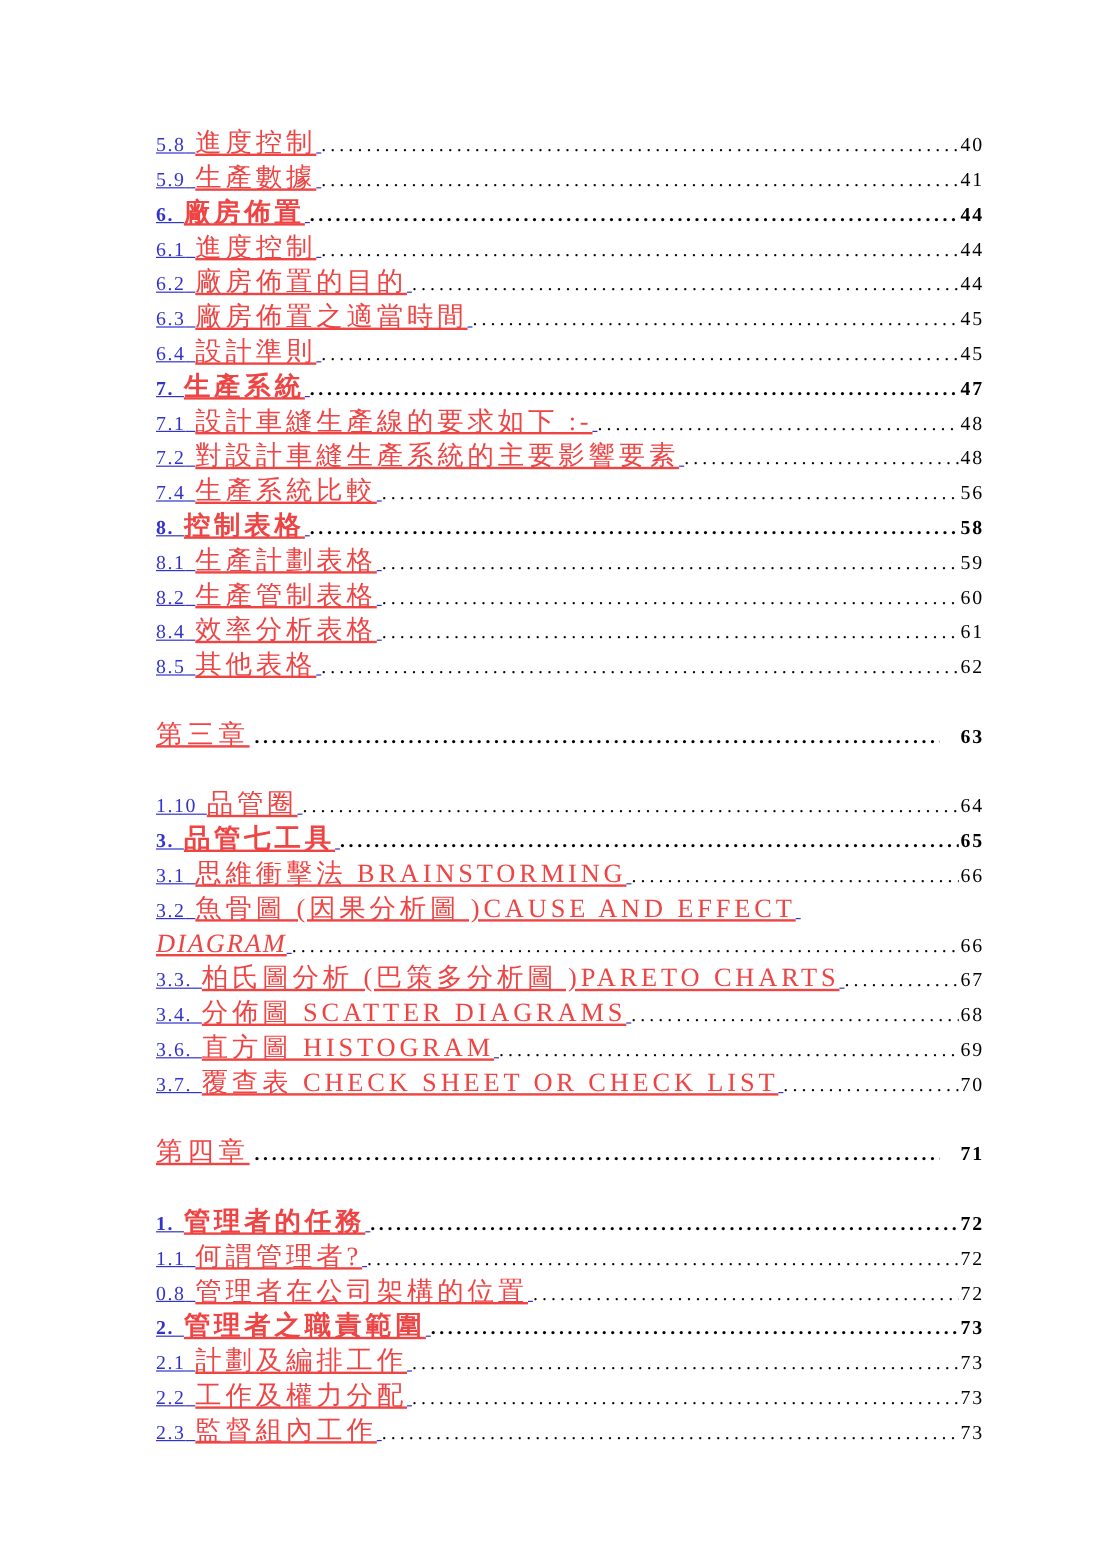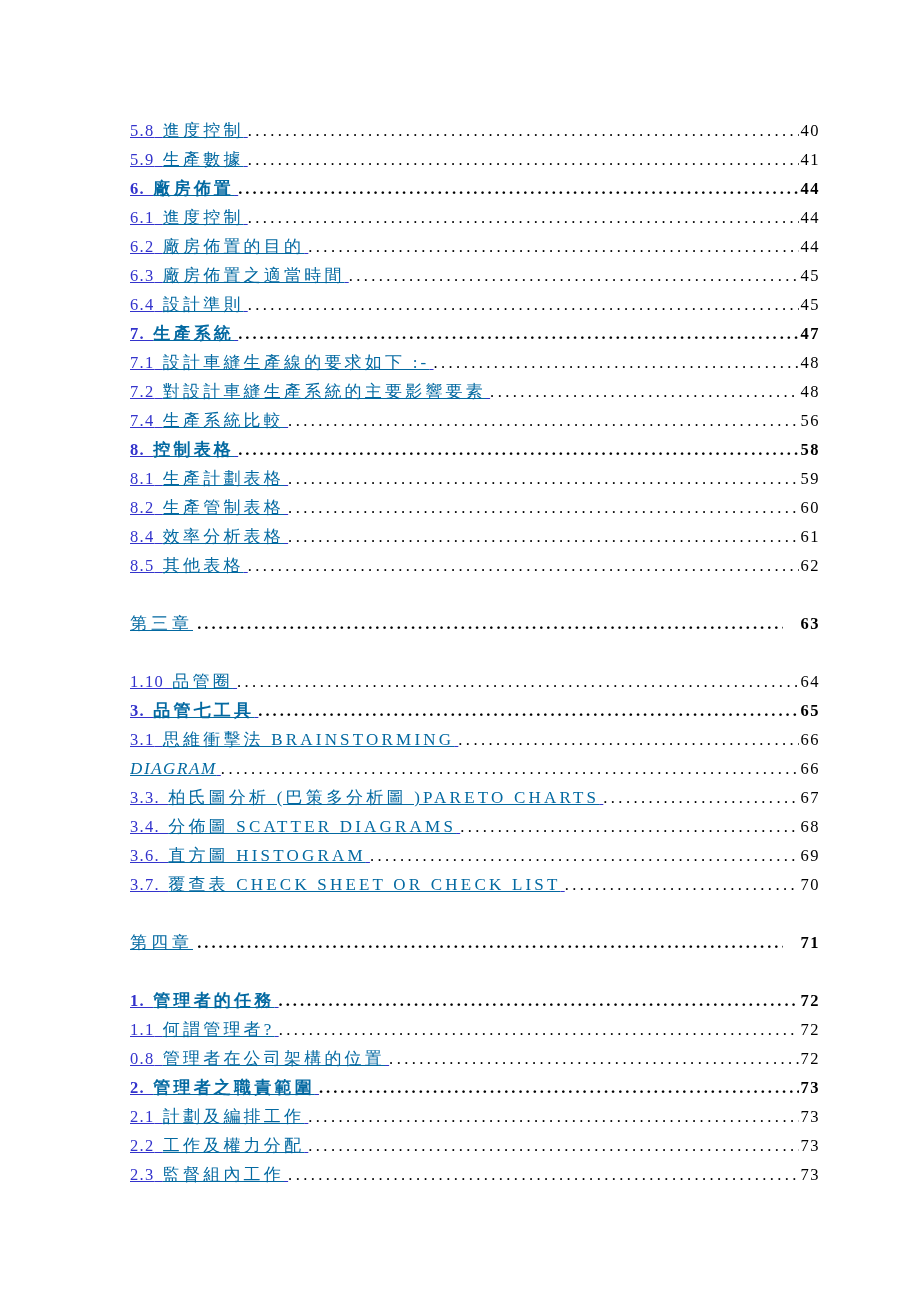--- a/index.html
+++ b/index.html
@@ -11,21 +11,21 @@
     width: 920px;
     height: 1302px;
     position: relative;
     font-family: "Liberation Serif", "DejaVu Serif", serif;
     overflow: hidden;
   }
 
   #toc {
     position: absolute;
     left: 130px;
-    top: 116px;
+    top: 104px;
     width: 690px;
   }
 
   .toc-row {
     display: flex;
     align-items: baseline;
     height: 29px;
     line-height: 29px;
     white-space: nowrap;
     overflow: hidden;
@@ -39,23 +39,23 @@
   .num {
     color: #3333cc;
     text-decoration: underline;
     font-size: 16.5px;
     letter-spacing: 1.3px;
     flex: 0 0 auto;
   }
 
   
   .title {
-    color: #0369a1;
+    color: #ef4444;
     text-decoration: underline;
-    font-size: 17px;
+    font-size: 22px;
     letter-spacing: 3.2px;
     flex: 0 0 auto;
     margin-left: 0;
   }
   .title.latin {
     letter-spacing: 1.6px;
     font-style: italic;
   }
 
   
@@ -281,20 +281,26 @@
     </div>
     <div class="toc-row">
       <span class="num">3.1</span>
       <span class="gap">&nbsp;&nbsp;</span>
       <span class="title">思維衝擊法 BRAINSTORMING</span>
       <span class="gap">&nbsp;</span>
       <span class="leader"></span>
       <span class="page">66</span>
     </div>
     <div class="toc-row">
+      <span class="num">3.2</span>
+      <span class="gap">&nbsp;&nbsp;</span>
+      <span class="title">魚骨圖 (因果分析圖 )CAUSE AND EFFECT</span>
+      <span class="gap" style="flex: 1 1 auto;"> </span>
+    </div>
+    <div class="toc-row">
       <span class="title latin">DIAGRAM</span>
       <span class="gap">&nbsp;</span>
       <span class="leader"></span>
       <span class="page">66</span>
     </div>
     <div class="toc-row">
       <span class="num">3.3.</span>
       <span class="gap">&nbsp;&nbsp;</span>
       <span class="title">柏氏圖分析 (巴策多分析圖 )PARETO CHARTS</span>
       <span class="gap">&nbsp;</span>

